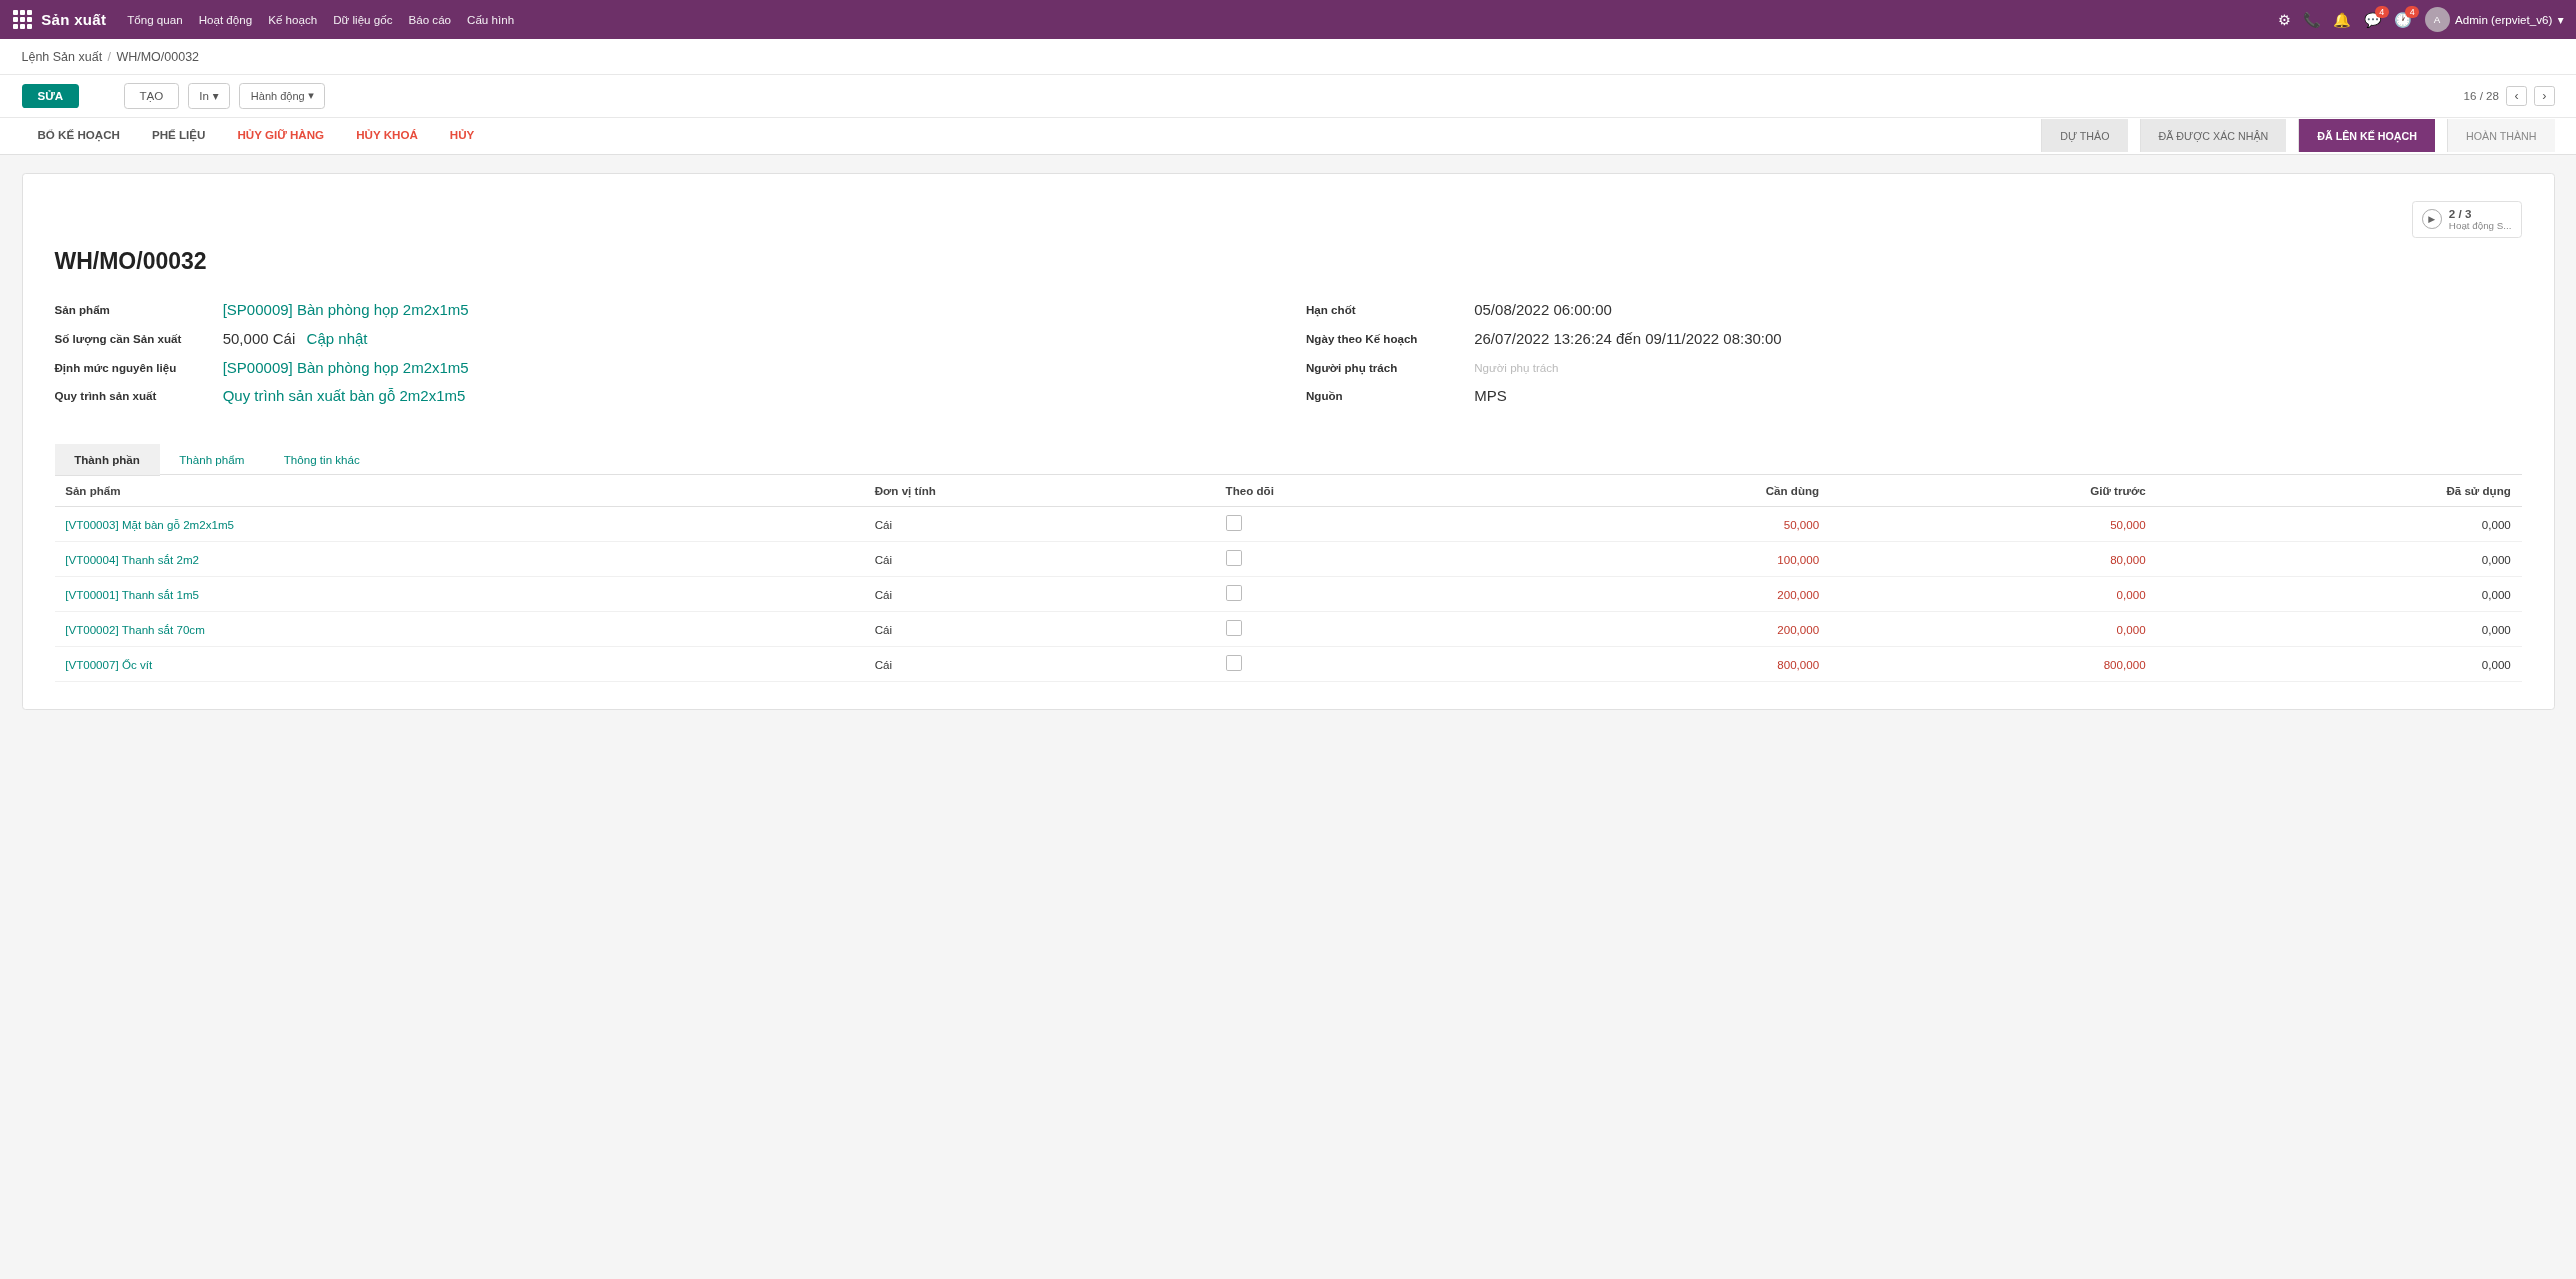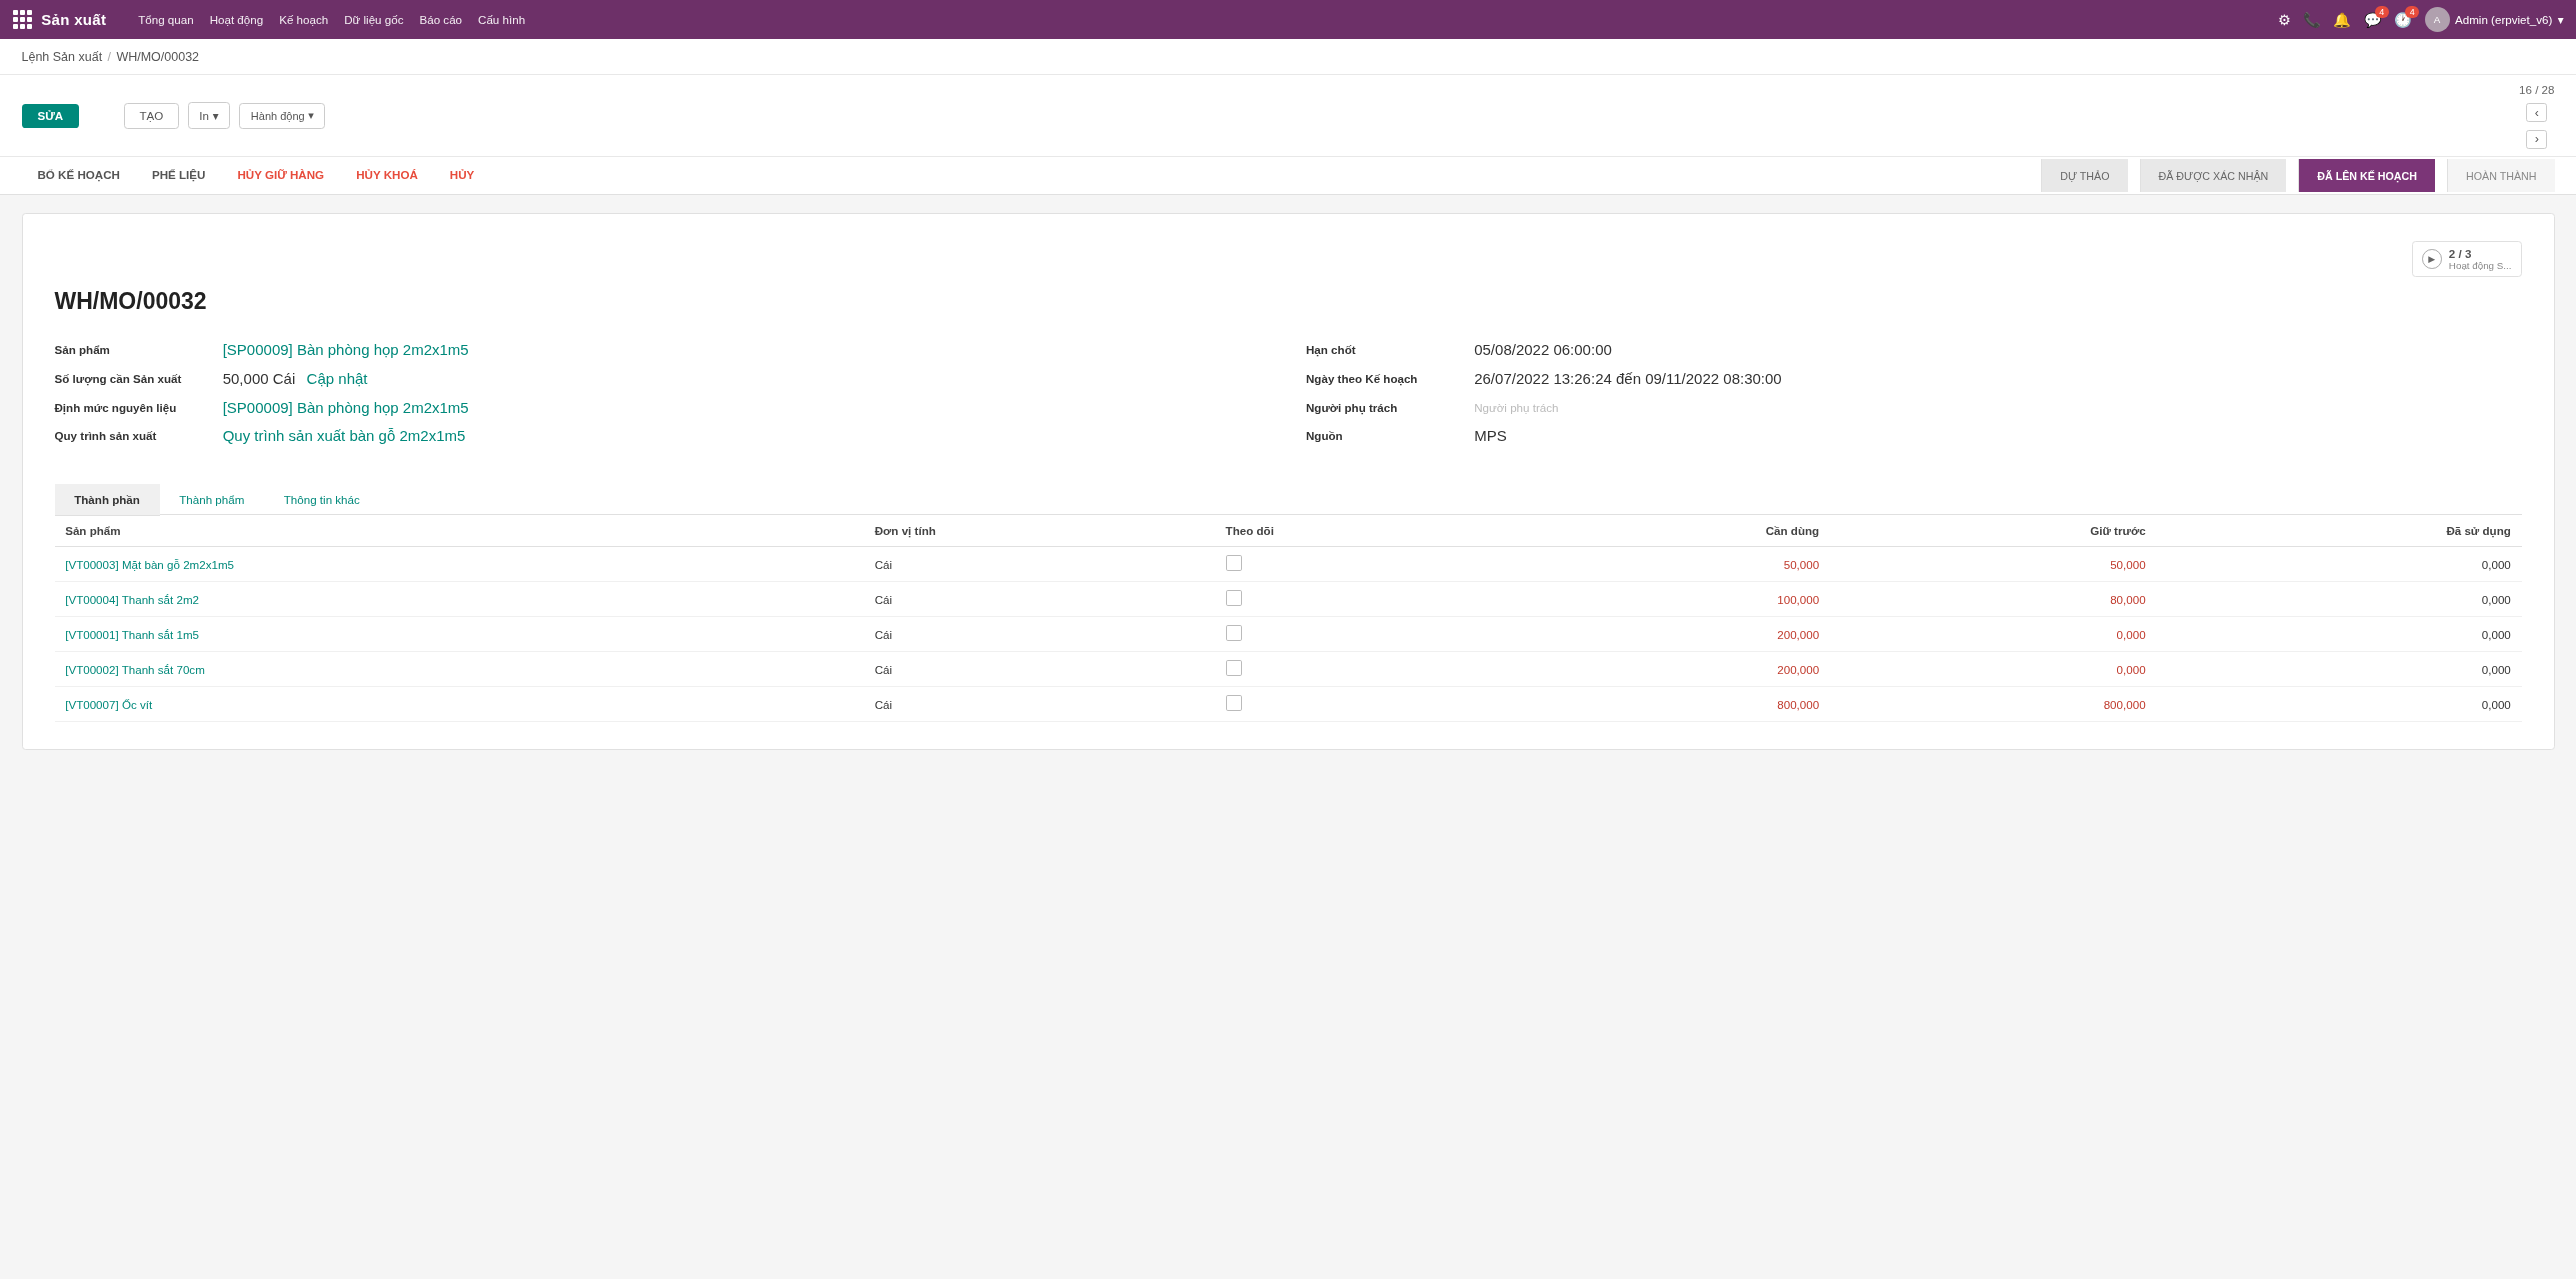--- a/index.html
+++ b/index.html
@@ -6,21 +6,21 @@
     body { font-family: 'Segoe UI', Arial, sans-serif; font-size: 11.6px; background: #f5f5f5; color: #333; }
 
     
     .topnav {
       background: #6d3068;
       color: #fff;
       display: flex;
       align-items: center;
       height: 39px;
       padding: 0 12.5px;
-      gap: 32px;
+      gap: 21px;
     }
     .topnav-logo {
       display: flex;
       align-items: center;
       gap: 9px;
       font-weight: 700;
       font-size: 15px;
       letter-spacing: 0.3px;
     }
     .topnav-logo .grid-icon {
@@ -164,21 +164,20 @@
       align-items: center;
       gap: 3.6px;
     }
     .nav-record {
       margin-left: auto;
       display: flex;
       align-items: center;
       gap: 7.2px;
       color: #666;
       font-size: 11.6px;
-      flex-direction: column;
     }
     .nav-record button {
       background: none;
       border: 0.9px solid #ccc;
       border-radius: 2.7px;
       padding: 1.8px 7.2px;
       cursor: pointer;
       font-size: 12.5px;
       color: #555;
     }

